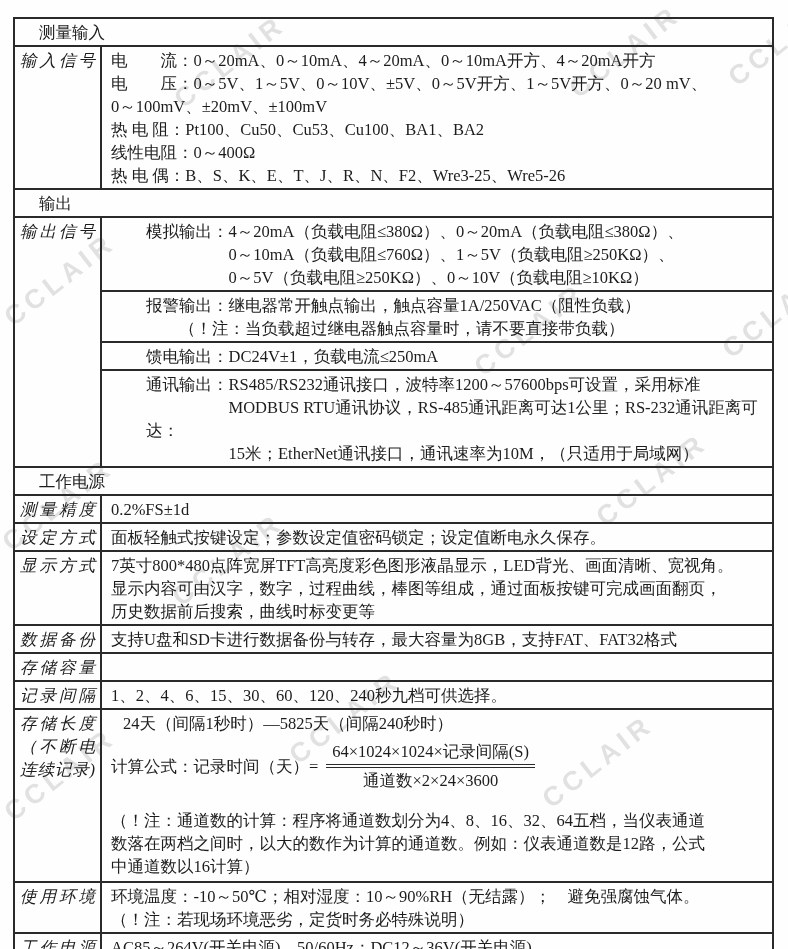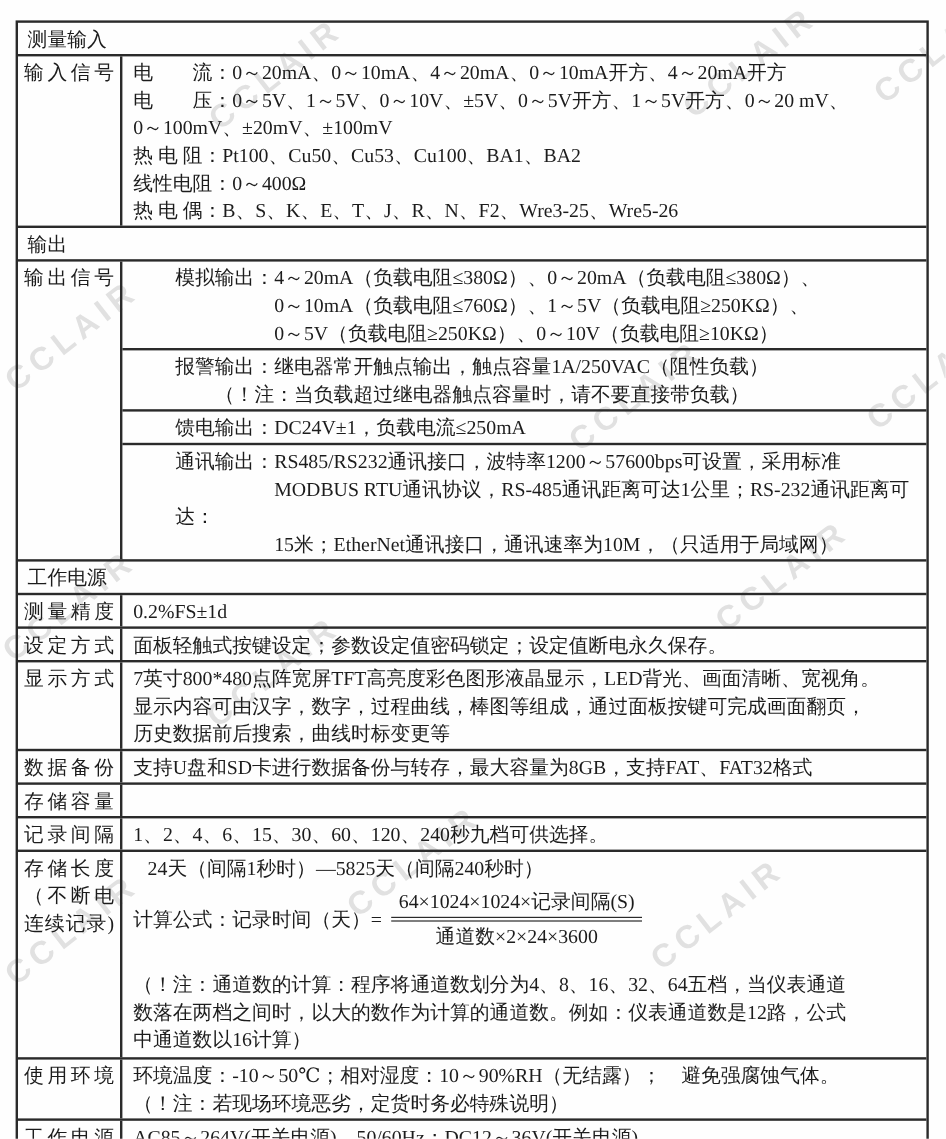--- a/index.html
+++ b/index.html
@@ -48,30 +48,31 @@
     top: 17px;
     width: 761px;
     border: 2px solid #2a2a2a;
     background: transparent;
     z-index: 1;
     font-size: 16.5px;
     line-height: 23px;
   }
   .row { display: flex; border-top: 2px solid #2a2a2a; }
   .row:first-child { border-top: none; }
-  .row.header { padding: 2px 8px 1px; }
+  .row.header { padding: 2px 24px 1px; }
   .cell { white-space: pre-line; }
   .cell.label {
     flex: 0 0 87px;
     width: 87px;
     border-right: 2px solid #2a2a2a;
     padding: 2px 5px 1px;
     text-align: justify;
     text-align-last: justify;
     overflow: hidden;
+    font-style: italic;
   }
   .cell.value {
     flex: 1;
     padding: 2px 9px 1px;
     min-width: 0;
   }
   .subcol { flex: 1; display: flex; flex-direction: column; min-width: 0; }
   .subcol .cell.value.sub { border-top: 2px solid #2a2a2a; padding-left: 44px; }
   .subcol .cell.value.sub:first-child { border-top: none; }
 

